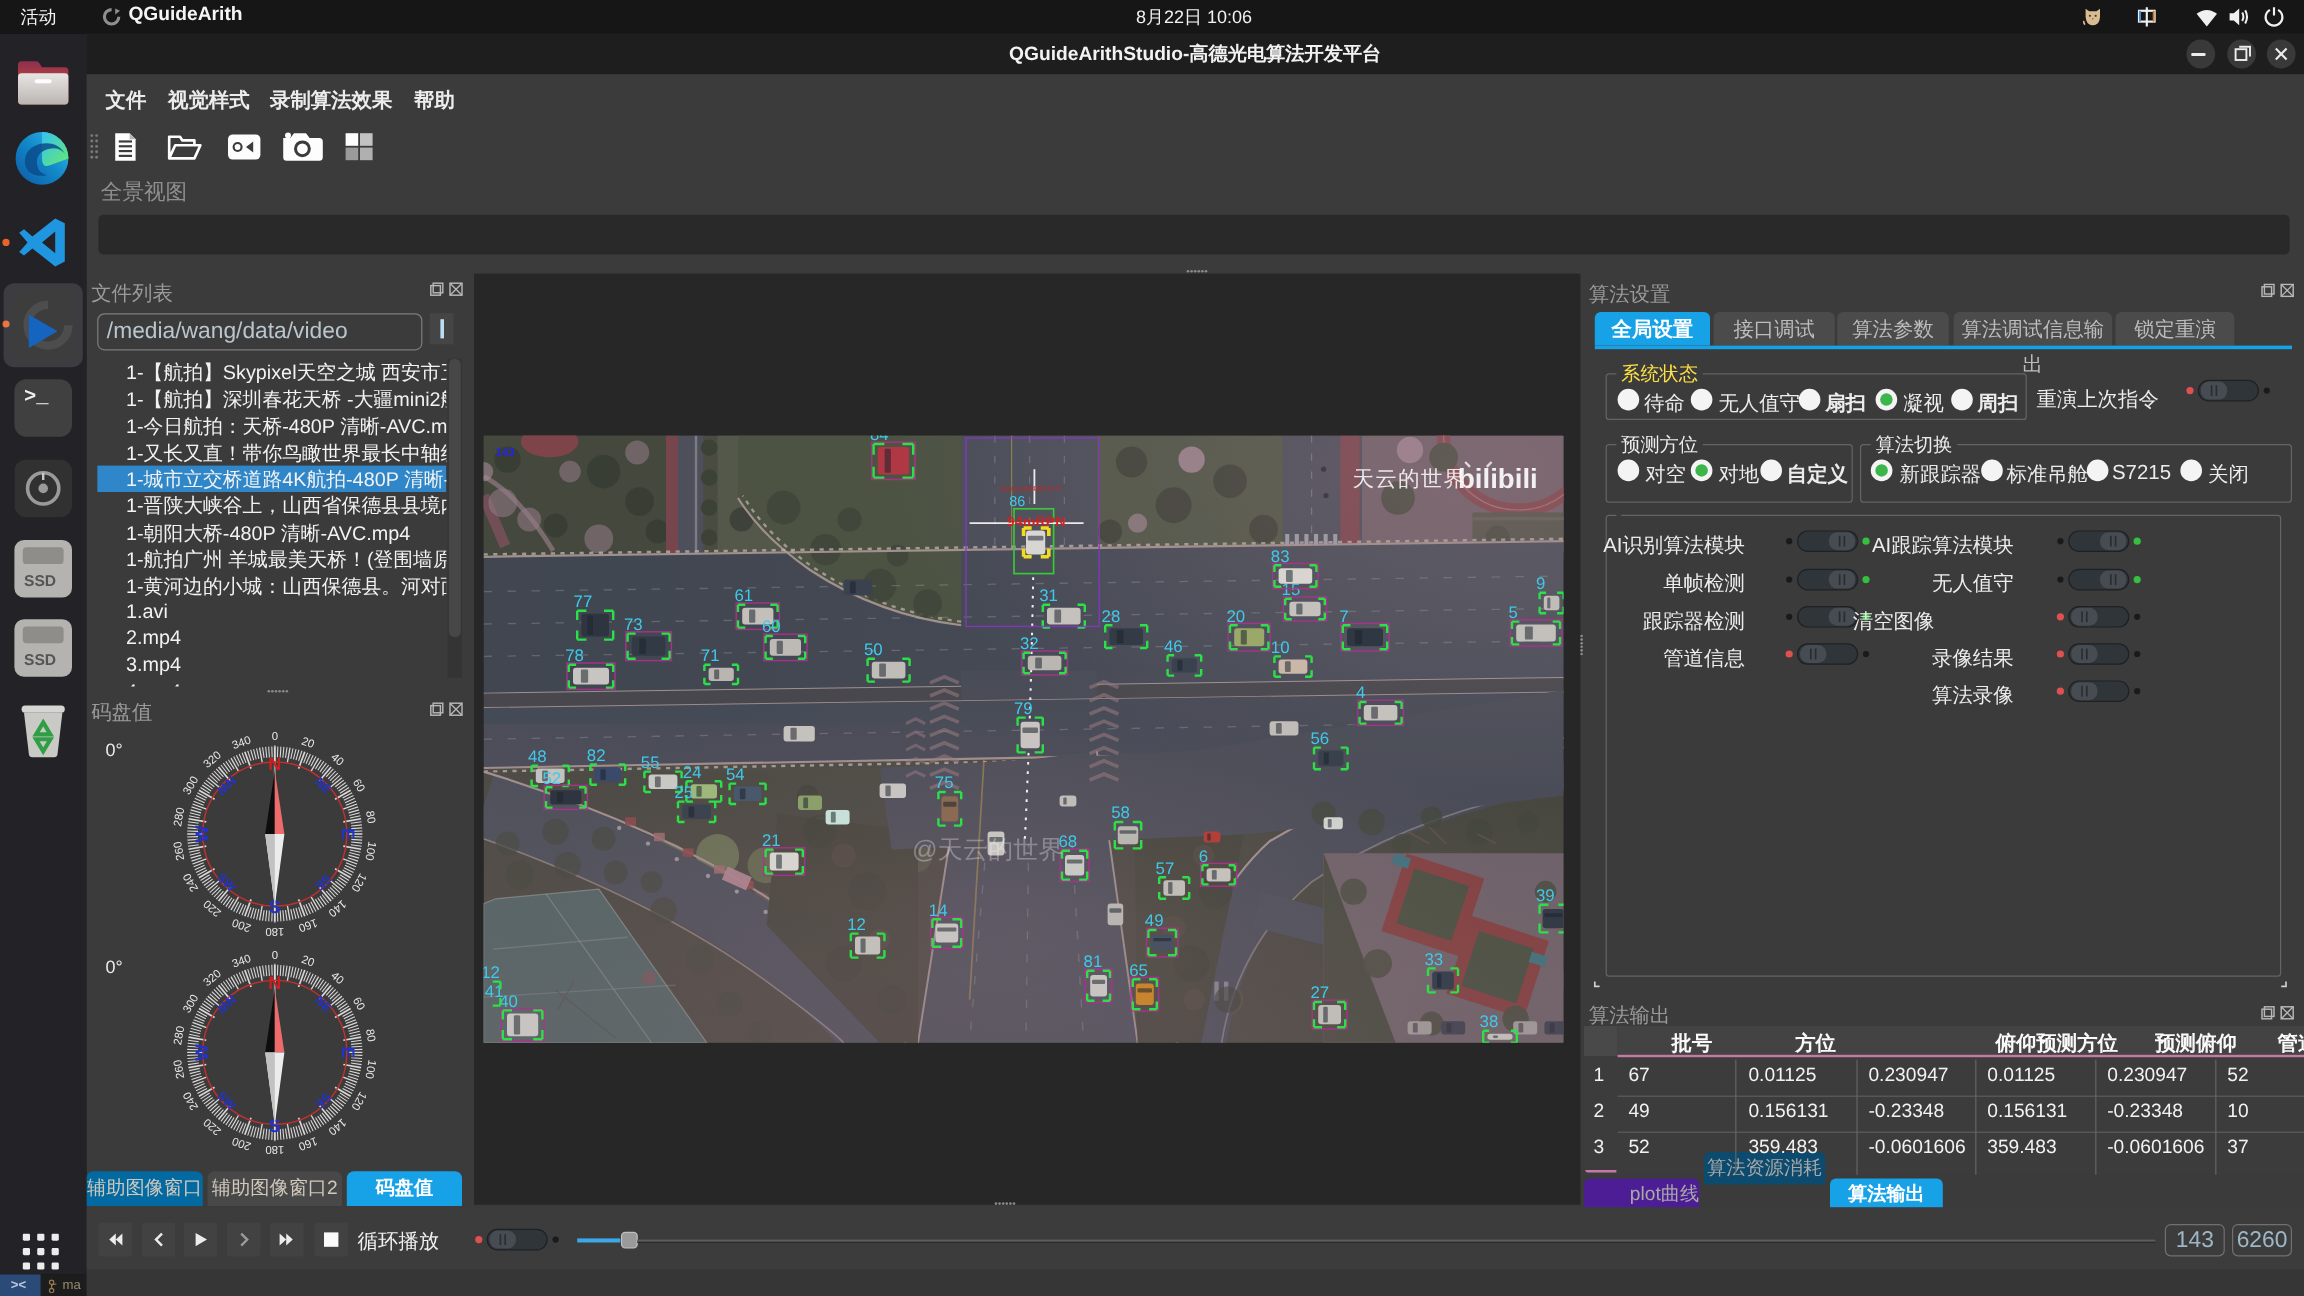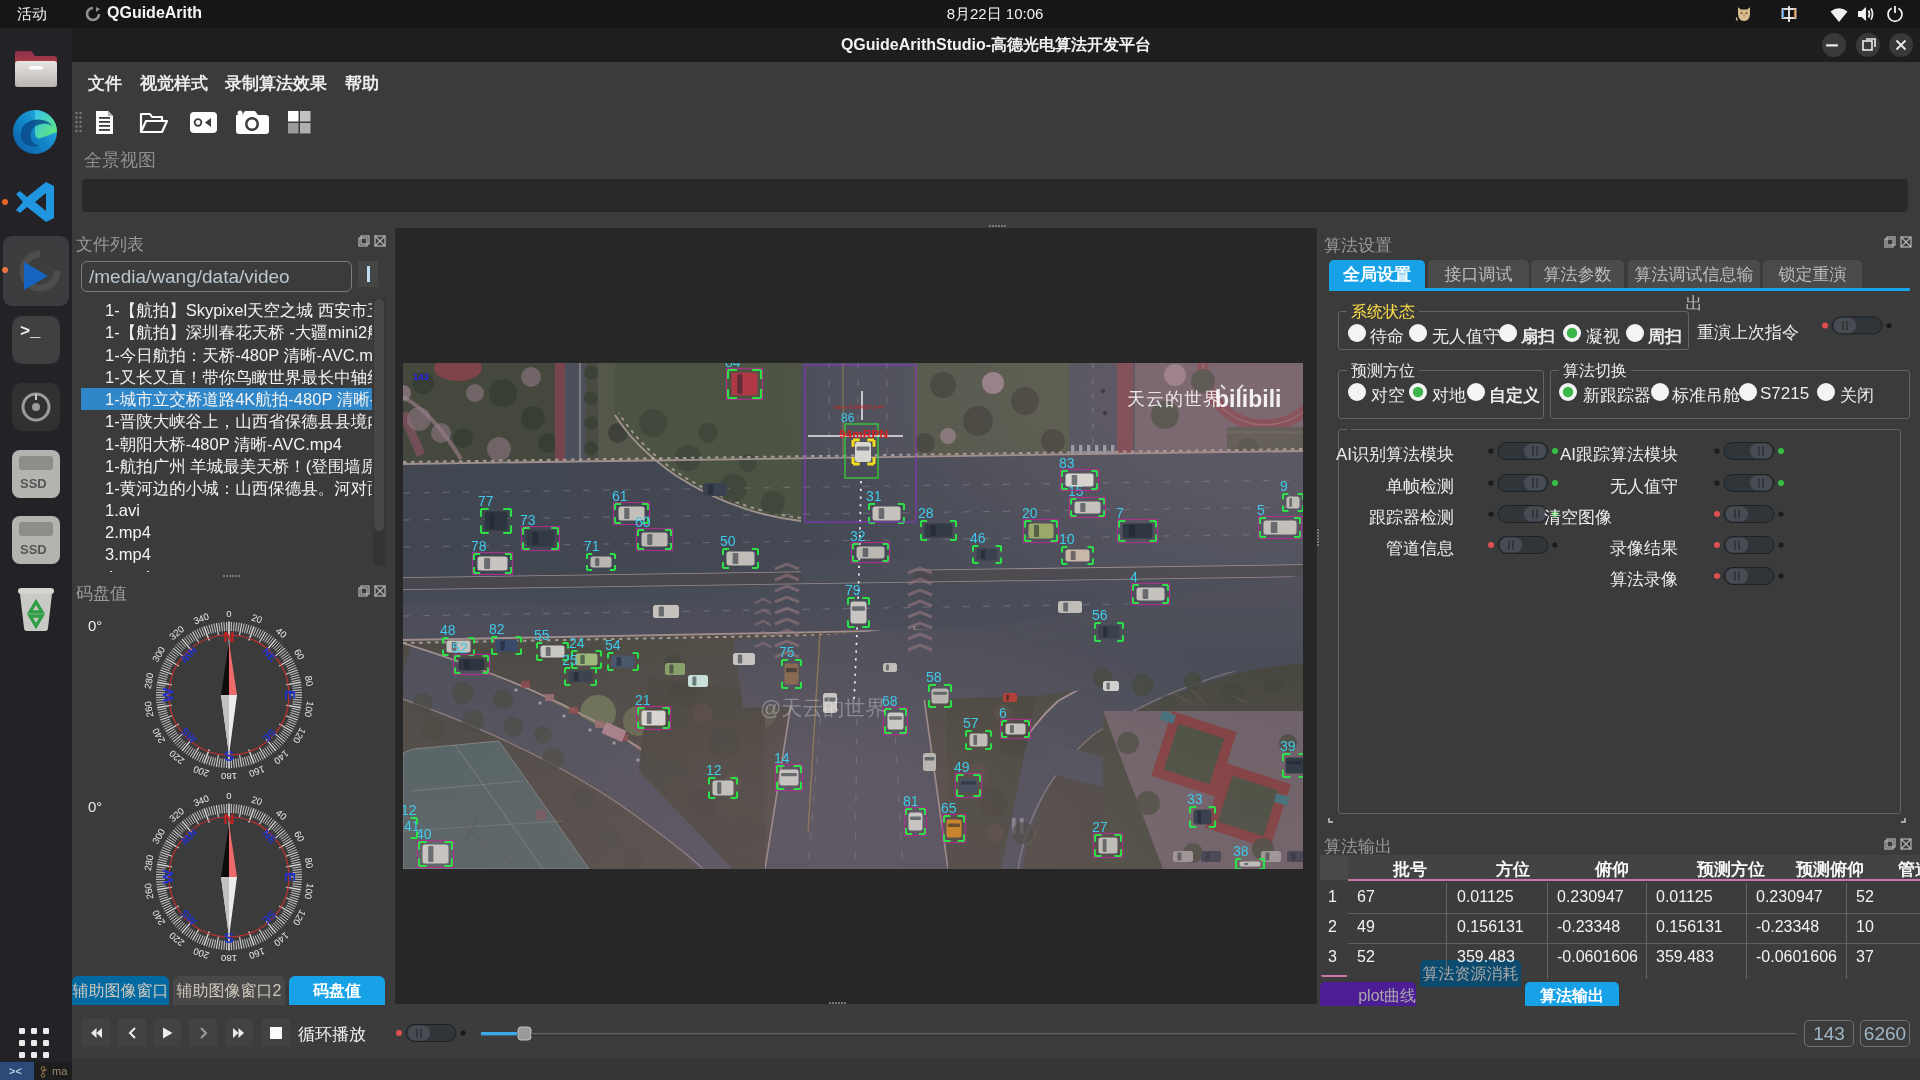--- a/index.html
+++ b/index.html
@@ -1358,21 +1358,21 @@
     <rect x="1" y="3" width="8" height="8" fill="none" stroke="#b8b8b8" stroke-width="1.2"></rect>
     <rect x="3" y="1" width="8" height="8" fill="none" stroke="#b8b8b8" stroke-width="1.2"></rect>
     <rect x="17" y="1" width="10" height="10" fill="none" stroke="#b8b8b8" stroke-width="1.2"></rect>
     <path d="M17 1 L27 11 M27 1 L17 11" stroke="#b8b8b8" stroke-width="1.1"></path>
   </svg>
 <div class="abs" style="left:1320px;top:855px;width:600px;height:124px;background:#3c3c3c;z-index:4"></div>
 <div class="abs" style="left:1320px;top:855px;width:28px;height:25px;background:#494949;z-index:5"></div>
 <div class="abs" style="left:1348px;top:855px;width:572px;height:25px;background:#434343;z-index:5"></div>
 <div class="abs" style="left:1398px;top:858px;width:10px;font-size:17px;font-weight:bold;color:#fafafa;z-index:6;text-align:center;white-space:nowrap;transform:translateX(-50%)">批号</div>
 <div class="abs" style="left:1501px;top:858px;width:10px;font-size:17px;font-weight:bold;color:#fafafa;z-index:6;text-align:center;white-space:nowrap;transform:translateX(-50%)">方位</div>
-<div class="abs" style="left:1600px;top:858px;width:10px;font-size:17px;font-weight:bold;color:#fafafa;z-index:6;text-align:center;white-space:nowrap;transform:translateX(-50%)">俯仰</div>
+<div class="abs" style="left:1668px;top:858px;width:10px;font-size:17px;font-weight:bold;color:#fafafa;z-index:6;text-align:center;white-space:nowrap;transform:translateX(-50%)">俯仰</div>
 <div class="abs" style="left:1702px;top:858px;width:10px;font-size:17px;font-weight:bold;color:#fafafa;z-index:6;text-align:center;white-space:nowrap;transform:translateX(-50%)">预测方位</div>
 <div class="abs" style="left:1801px;top:858px;width:10px;font-size:17px;font-weight:bold;color:#fafafa;z-index:6;text-align:center;white-space:nowrap;transform:translateX(-50%)">预测俯仰</div>
 <div class="abs" style="left:1903px;top:858px;width:10px;font-size:17px;font-weight:bold;color:#fafafa;z-index:6;text-align:center;white-space:nowrap;transform:translateX(-50%)">管道I</div>
 <div class="abs" style="left:1348px;top:879px;width:572px;height:2px;background:#c878a8;z-index:6"></div>
 <div class="abs" style="left:1328px;top:888px;font-size:16px;color:#f2f2f2;z-index:6">1</div>
 <div class="abs" style="left:1357px;top:888px;font-size:16px;color:#f2f2f2;z-index:6">67</div>
 <div class="abs" style="left:1457px;top:888px;font-size:16px;color:#f2f2f2;z-index:6">0.01125</div>
 <div class="abs" style="left:1557px;top:888px;font-size:16px;color:#f2f2f2;z-index:6">0.230947</div>
 <div class="abs" style="left:1656px;top:888px;font-size:16px;color:#f2f2f2;z-index:6">0.01125</div>
 <div class="abs" style="left:1756px;top:888px;font-size:16px;color:#f2f2f2;z-index:6">0.230947</div>

